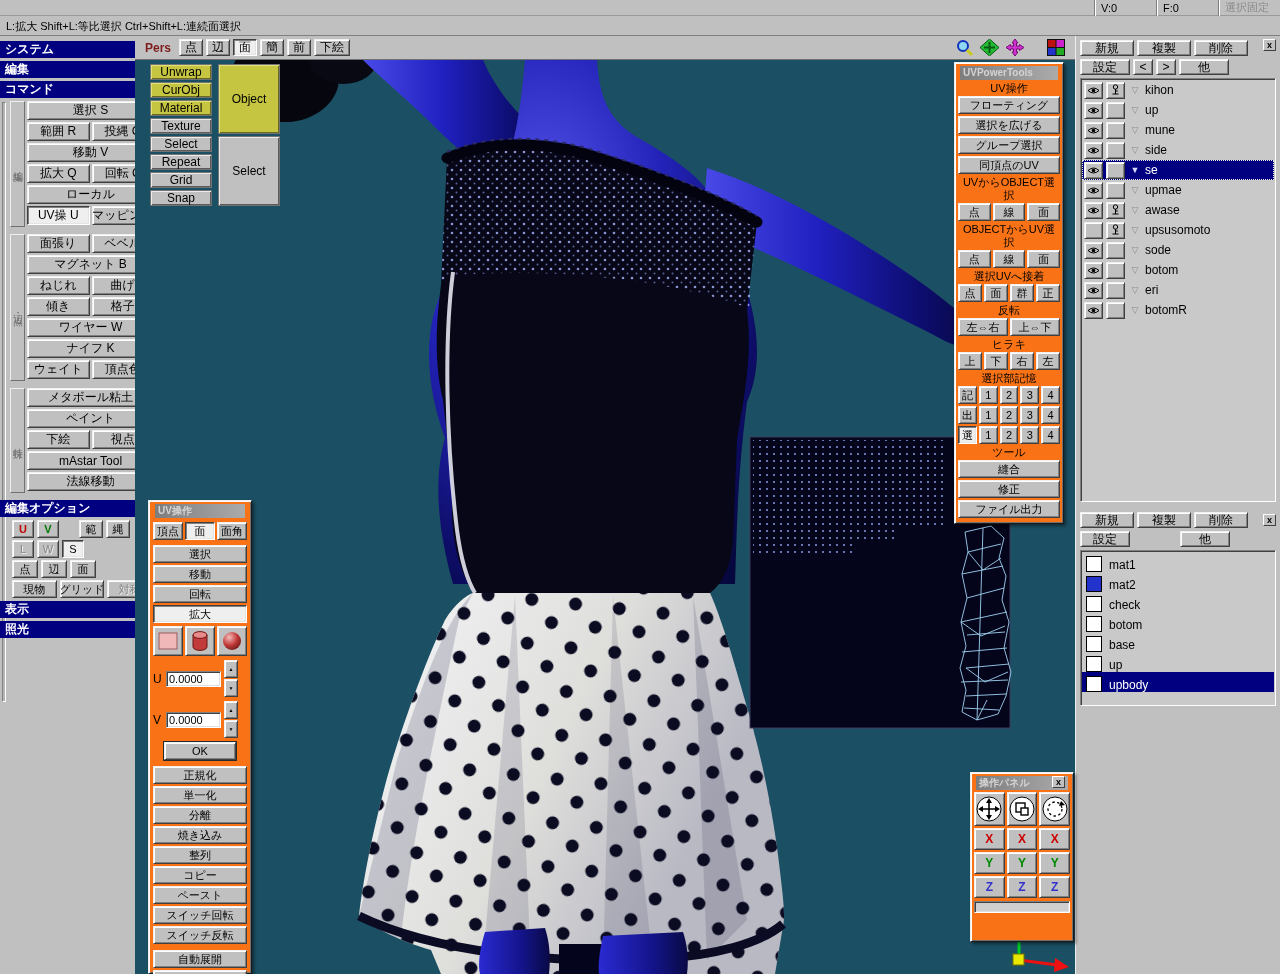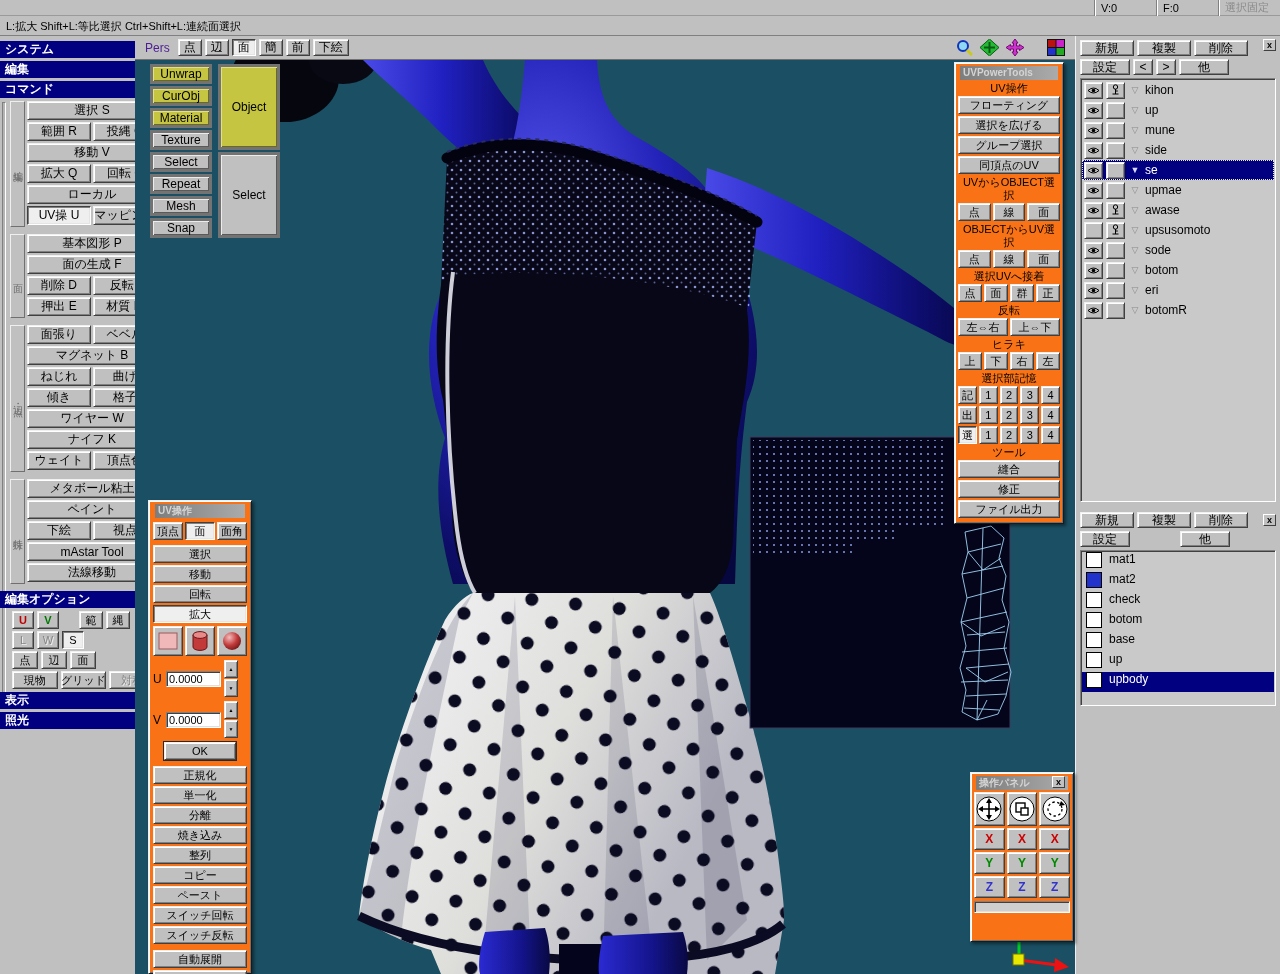--- a/index.html
+++ b/index.html
@@ -38,48 +38,48 @@
   .mb-right{margin-left:auto;display:flex;height:16px;align-items:stretch;}
   .mb-box{width:62px;font-size:11px;display:flex;align-items:center;padding-left:6px;
     border-left:1px solid #808080;box-shadow:inset 1px 0 0 #fff;}
   .mb-box.gray{color:#8a8a8a;}
   #hintbar{position:absolute;left:0;top:17px;width:1280px;height:19px;font-size:11px;
     display:flex;align-items:center;padding-left:6px;border-bottom:1px solid #808080;
     box-shadow:0 1px 0 #f0f0f0;}
 
   
   #sidebar{position:absolute;left:0;top:36px;width:160px;height:938px;background:#c0c0c0;
-    border-right:1px solid #ec4899;padding-top:2px;}
+    border-right:4px solid #ec4899;padding-top:2px;}
   #gutter{position:absolute;left:2px;top:66px;width:4px;height:600px;
     background:#b4b4b4;border:1px solid;border-color:#808080 #fff #fff #808080;}
   .cmd-group{display:flex;margin:0 2px 7px 10px;}
   .vtab{width:15px;writing-mode:vertical-rl;text-orientation:upright;font-size:10px;color:#6f6f6f;
     background:#c0c0c0;border:1px solid;border-color:#efefef #707070 #707070 #efefef;
     display:flex;align-items:center;justify-content:center;margin-right:2px;letter-spacing:1px;}
   .gcol{flex:1;display:flex;flex-direction:column;}
   .gcol .wbtn{height:19px;font-size:12px;}
   #edit-options{margin:0 4px 2px 12px;}
   #edit-options .btnrow{gap:3px;}
   #display-wrap{display:flex;margin:0 4px 0 10px;}
   #display-rows{flex:1;}
   #display-rows .wbtn{height:19px;font-size:12px;}
 
   
   #viewport{position:absolute;left:135px;top:36px;width:940px;height:938px;background:#1b4f63;}
   #vp-toolbar{position:absolute;left:0;top:0;width:940px;height:24px;background:#c0c0c0;
     display:flex;align-items:center;padding-left:10px;gap:3px;border-bottom:1px solid #707070;}
-  #vp-mode{color:#4c1d95;font-weight:normal;font-size:12px;margin-right:5px;}
+  #vp-mode{color:#7f1d1d;font-weight:bold;font-size:12px;margin-right:5px;}
   #vp-buttons{display:flex;gap:3px;}
   #vp-buttons .wbtn{height:17px;font-size:12px;}
   #vp-icons{margin-left:auto;display:flex;align-items:center;gap:7px;margin-right:10px;}
   #layout-icon{margin-left:16px;}
   #scene{position:absolute;left:0;top:24px;}
   #vp-stack{position:absolute;left:15px;top:28px;display:flex;gap:6px;z-index:20;}
   .stackcol{display:flex;flex-direction:column;gap:2px;width:62px;}
-  .stackcol .wbtn{height:22px;font-size:12px;border:3px solid #737373;
+  .stackcol .wbtn{height:22px;font-size:12px;border:1px solid #737373;
     box-shadow:inset 1px 1px 0 #ececec,inset -1px -1px 0 #5a5a5a;}
   .stackcol .wbtn.yellow{box-shadow:inset 1px 1px 0 #e2e27a,inset -1px -1px 0 #6a6a20;}
 
   
   #uvpt{left:954px;top:62px;width:110px;height:462px;padding:1px 3px;}
   #uvpt .wbtn{height:18px;}
   #uvpt .btnrow .wbtn{font-size:11px;}
 
   
   #uvops{left:148px;top:500px;width:104px;height:474px;padding:1px 4px;}
@@ -109,21 +109,21 @@
   .rp-tb .wbtn{height:16px;font-size:12px;}
   .listbox{margin:2px;background:#c9c9c9;border:1px solid;border-color:#808080 #fff #fff #808080;
     box-shadow:inset 1px 1px 0 #404040;padding:1px;overflow:hidden;}
   .objrow{display:flex;align-items:center;height:20px;padding-left:2px;gap:3px;}
   .objrow.selrow{background:#000080;color:#fff;outline:1px dotted #e8e8e8;outline-offset:-1px;}
   .cell{width:19px;height:17px;background:#c0c0c0;border:1px solid;border-color:#f0f0f0 #404040 #404040 #f0f0f0;
     box-shadow:inset 1px 1px 0 #fff,inset -1px -1px 0 #808080;display:flex;align-items:center;justify-content:center;}
   .tri{width:14px;text-align:center;font-size:9px;color:#8a8a8a;}
   .selrow .tri{color:#d7d7ff;}
   .oname{font-size:12px;}
-  .matrow{display:flex;align-items:flex-start;height:20px;padding-left:4px;gap:7px;}
+  .matrow{display:flex;align-items:flex-end;height:20px;padding-left:4px;gap:7px;}
   .matrow.selrow{background:#000080;color:#fff;}
   .swatch{width:16px;height:16px;background:#fff;border:1px solid #000;}
   .rp-x{position:absolute;top:3px;right:4px;}
   .rp-x2{position:absolute;top:478px;right:4px;}
 </style>
 </head>
 <body>
 
 <div id="menubar">
   <div class="mb-right">
@@ -158,39 +158,20 @@
           <div class="btnrow">
             <div class="wbtn" style="flex: 1 1 0%;">拡大 Q</div>
             <div class="wbtn" style="flex: 1 1 0%;">回転 C</div>
           </div>
           <div class="btnrow">
             <div class="wbtn" style="flex: 1 1 0%;">ローカル</div>
           </div>
           <div class="btnrow">
             <div class="wbtn pressed" style="flex: 1 1 0%;">UV操 U</div>
             <div class="wbtn" style="flex: 1 1 0%;">マッピング</div>
-          </div>
-        </div>
-      </div>
-      <div class="cmd-group">
-        <div class="vtab">面</div>
-        <div class="gcol">
-          <div class="btnrow">
-            <div class="wbtn" style="flex: 1 1 0%;">基本図形 P</div>
-          </div>
-          <div class="btnrow">
-            <div class="wbtn" style="flex: 1 1 0%;">面の生成 F</div>
-          </div>
-          <div class="btnrow">
-            <div class="wbtn" style="flex: 1 1 0%;">削除 D</div>
-            <div class="wbtn" style="flex: 1 1 0%;">反転 I</div>
-          </div>
-          <div class="btnrow">
-            <div class="wbtn" style="flex: 1 1 0%;">押出 E</div>
-            <div class="wbtn" style="flex: 1 1 0%;">材質 M</div>
           </div>
         </div>
       </div>
       <div class="cmd-group">
         <div class="vtab">辺・点</div>
         <div class="gcol">
           <div class="btnrow">
             <div class="wbtn" style="flex: 1 1 0%;">面張り</div>
             <div class="wbtn" style="flex: 1 1 0%;">ベベル</div>
           </div>
@@ -399,21 +380,21 @@
   </svg>
 
   <div id="vp-stack">
     <div class="stackcol" id="stack-col1">
         <div class="wbtn yellow" style="flex: 1 1 0%;">Unwrap</div>
         <div class="wbtn yellow" style="flex: 1 1 0%;">CurObj</div>
         <div class="wbtn yellow" style="flex: 1 1 0%;">Material</div>
         <div class="wbtn" style="flex: 1 1 0%;">Texture</div>
         <div class="wbtn" style="flex: 1 1 0%;">Select</div>
         <div class="wbtn" style="flex: 1 1 0%;">Repeat</div>
-        <div class="wbtn" style="flex: 1 1 0%;">Mesh</div>
+        <div class="wbtn" style="flex: 1 1 0%;">Grid</div>
         <div class="wbtn" style="flex: 1 1 0%;">Snap</div>
       </div>
     <div class="stackcol" id="stack-col2">
         <div class="wbtn yellow" style="flex: 1 1 0%;">Object</div>
         <div class="wbtn" style="flex: 1 1 0%;">Select</div>
       </div>
   </div>
 </div>
 
 <div id="uvpt" class="panel">

